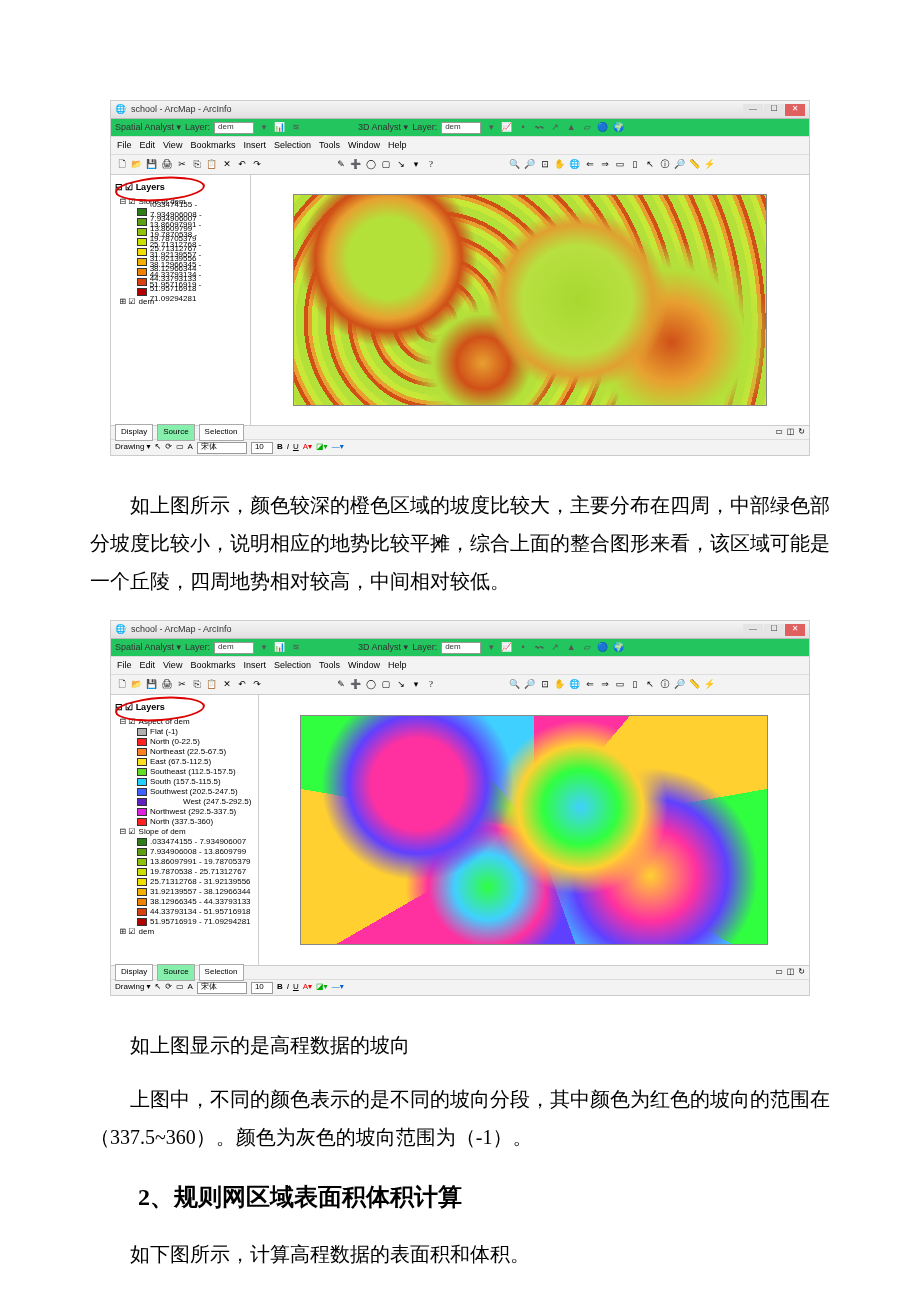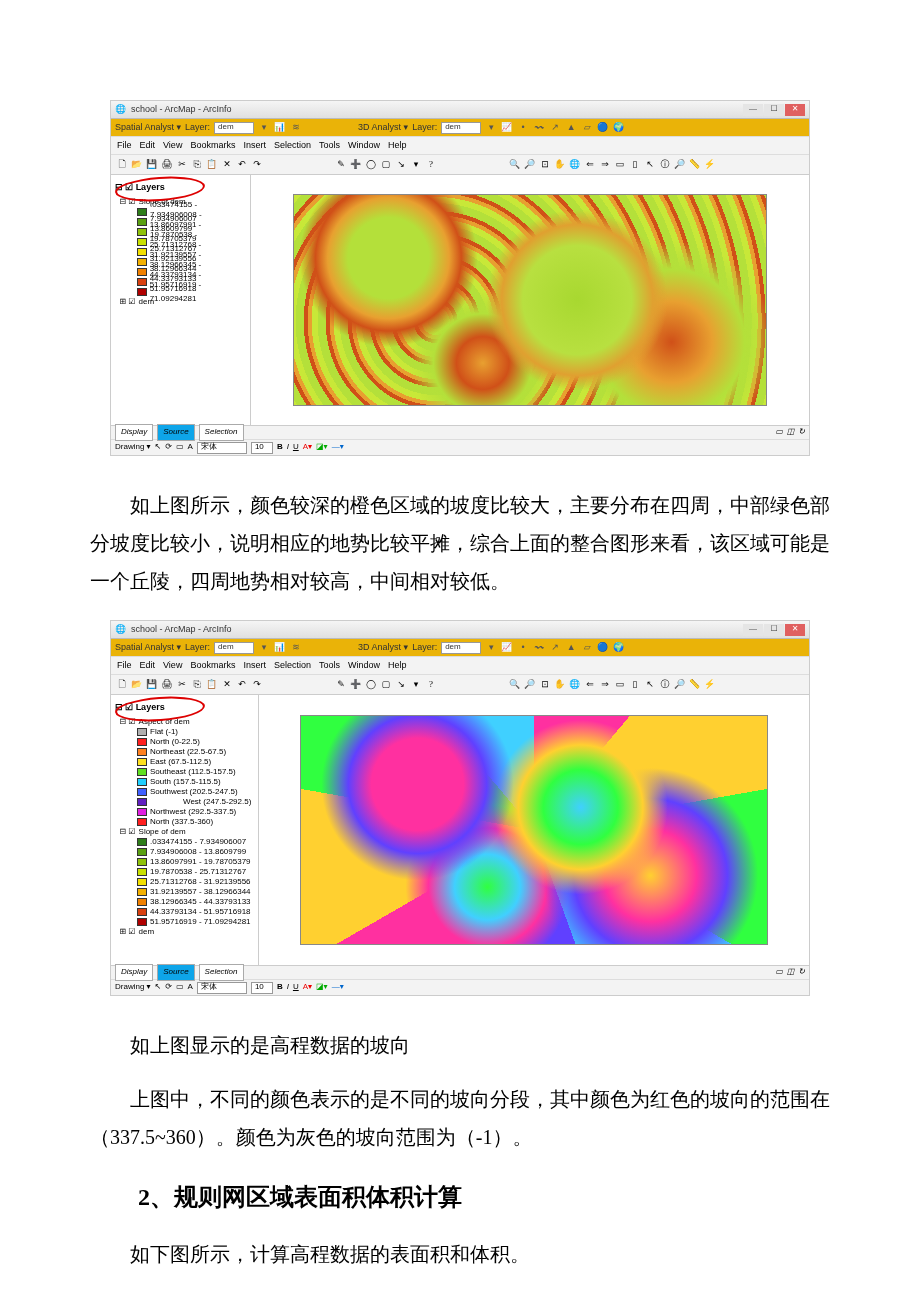--- a/index.html
+++ b/index.html
@@ -43,21 +43,21 @@
   .toolbar-row {
     height: 18px;
     display: flex;
     align-items: center;
     font-size: 9px;
     font-family: Arial, sans-serif;
     color: #333;
     border-bottom: 1px solid #ddd;
     padding: 0 4px;
     gap: 6px;
-    background: #eab308;
+    background: #22c55e;
   }
   .toolbar-row .seg { display:flex; align-items:center; gap:4px; }
   .mini-dropdown {
     border: 1px solid #999;
     background: #fff;
     height: 12px;
     font-size: 8px;
     padding: 0 3px;
     display:flex;
     align-items:center;
@@ -158,24 +158,23 @@
   .bottom-tabs {
     display:flex;
     font-size:8px;
     font-family:Arial;
     border-top:1px solid #ccc;
     background:#f3f3f3;
     height:14px;
     align-items:center;
     padding:0 4px;
     gap:4px;
-    font-style:italic;
   }
   .bottom-tabs .tab { border:1px solid #aaa; padding:0 5px; background:#fff; }
-  .bottom-tabs .tab.active { background:#0ea5e9; }
+  .bottom-tabs .tab.active { background:#86efac; }
   .drawing-row {
     display:flex;
     align-items:center;
     font-size:8px;
     font-family:Arial;
     height:16px;
     padding:0 4px;
     gap:4px;
     background:#f3f3f3;
     border-top:1px solid #ddd;

